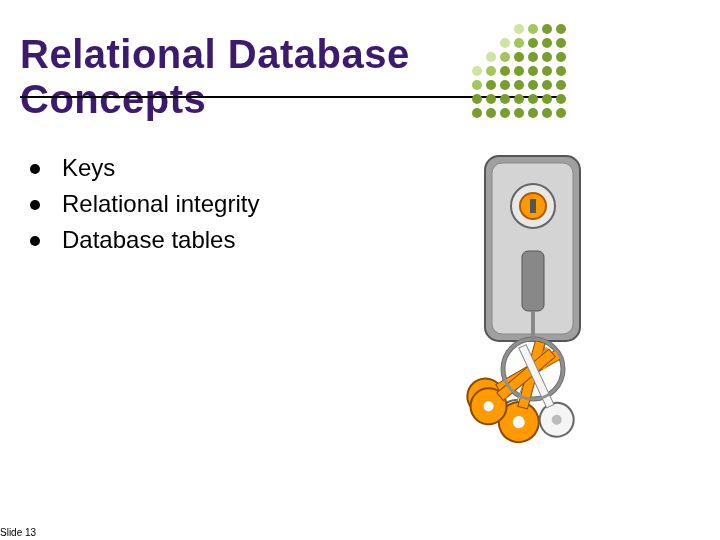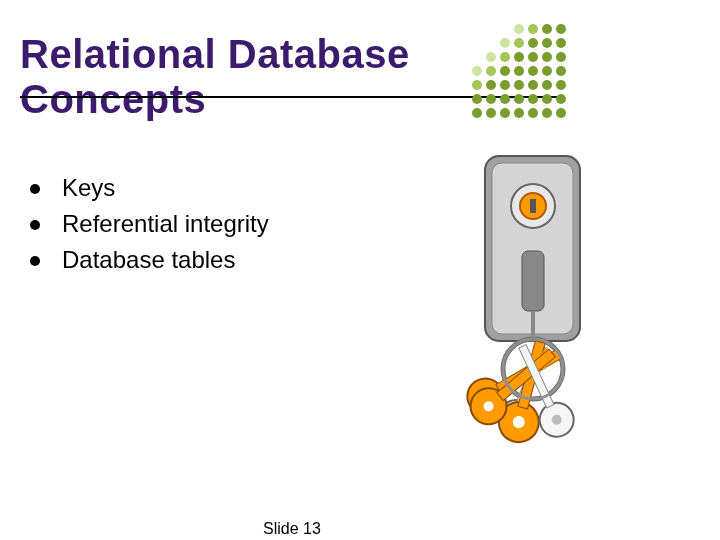--- a/index.html
+++ b/index.html
@@ -46,21 +46,21 @@
   }
   .dot-grid span {
     width: 10px;
     height: 10px;
     border-radius: 50%;
     display: block;
   }
   .bullets {
     position: absolute;
     left: 30px;
-    top: 158px;
+    top: 138px;
     width: 360px;
   }
   .bullet-row {
     display: flex;
     align-items: center;
     margin-bottom: 8px;
   }
   .bullet-dot {
     width: 10px;
     height: 10px;
@@ -78,22 +78,22 @@
     position: absolute;
     left: 400px;
     top: 135px;
     width: 260px;
     height: 330px;
   }
   .footer {
     position: absolute;
     bottom: 18px;
     width: 100%;
-    text-align: center;
-    font-size: 16px;
+    text-align: left;
+    font-size: 10px;
     color: #000;
   }
 </style>
 </head>
 <body>
 
 <div class="slide">
 
   <div class="title">Relational Database Concepts</div>
   <div class="underline"></div>
@@ -150,21 +150,21 @@
       <span style="background:#7a9e2e"></span>
   </div>
 
   <div class="bullets">
     <div class="bullet-row">
       <span class="bullet-dot"></span>
       <span class="bullet-text">Keys</span>
     </div>
     <div class="bullet-row">
       <span class="bullet-dot"></span>
-      <span class="bullet-text">Referential integrity</span>
+      <span class="bullet-text">Relational integrity</span>
     </div>
     <div class="bullet-row">
       <span class="bullet-dot"></span>
       <span class="bullet-text">Database tables</span>
     </div>
   </div>
 
   <div class="clipart">
     <svg viewBox="0 0 260 330" width="260" height="330">
 

